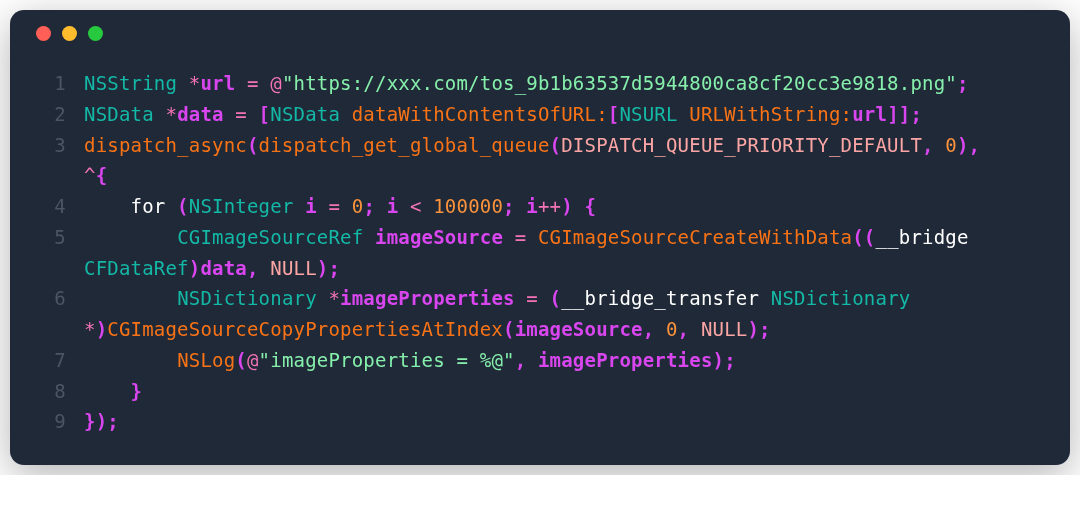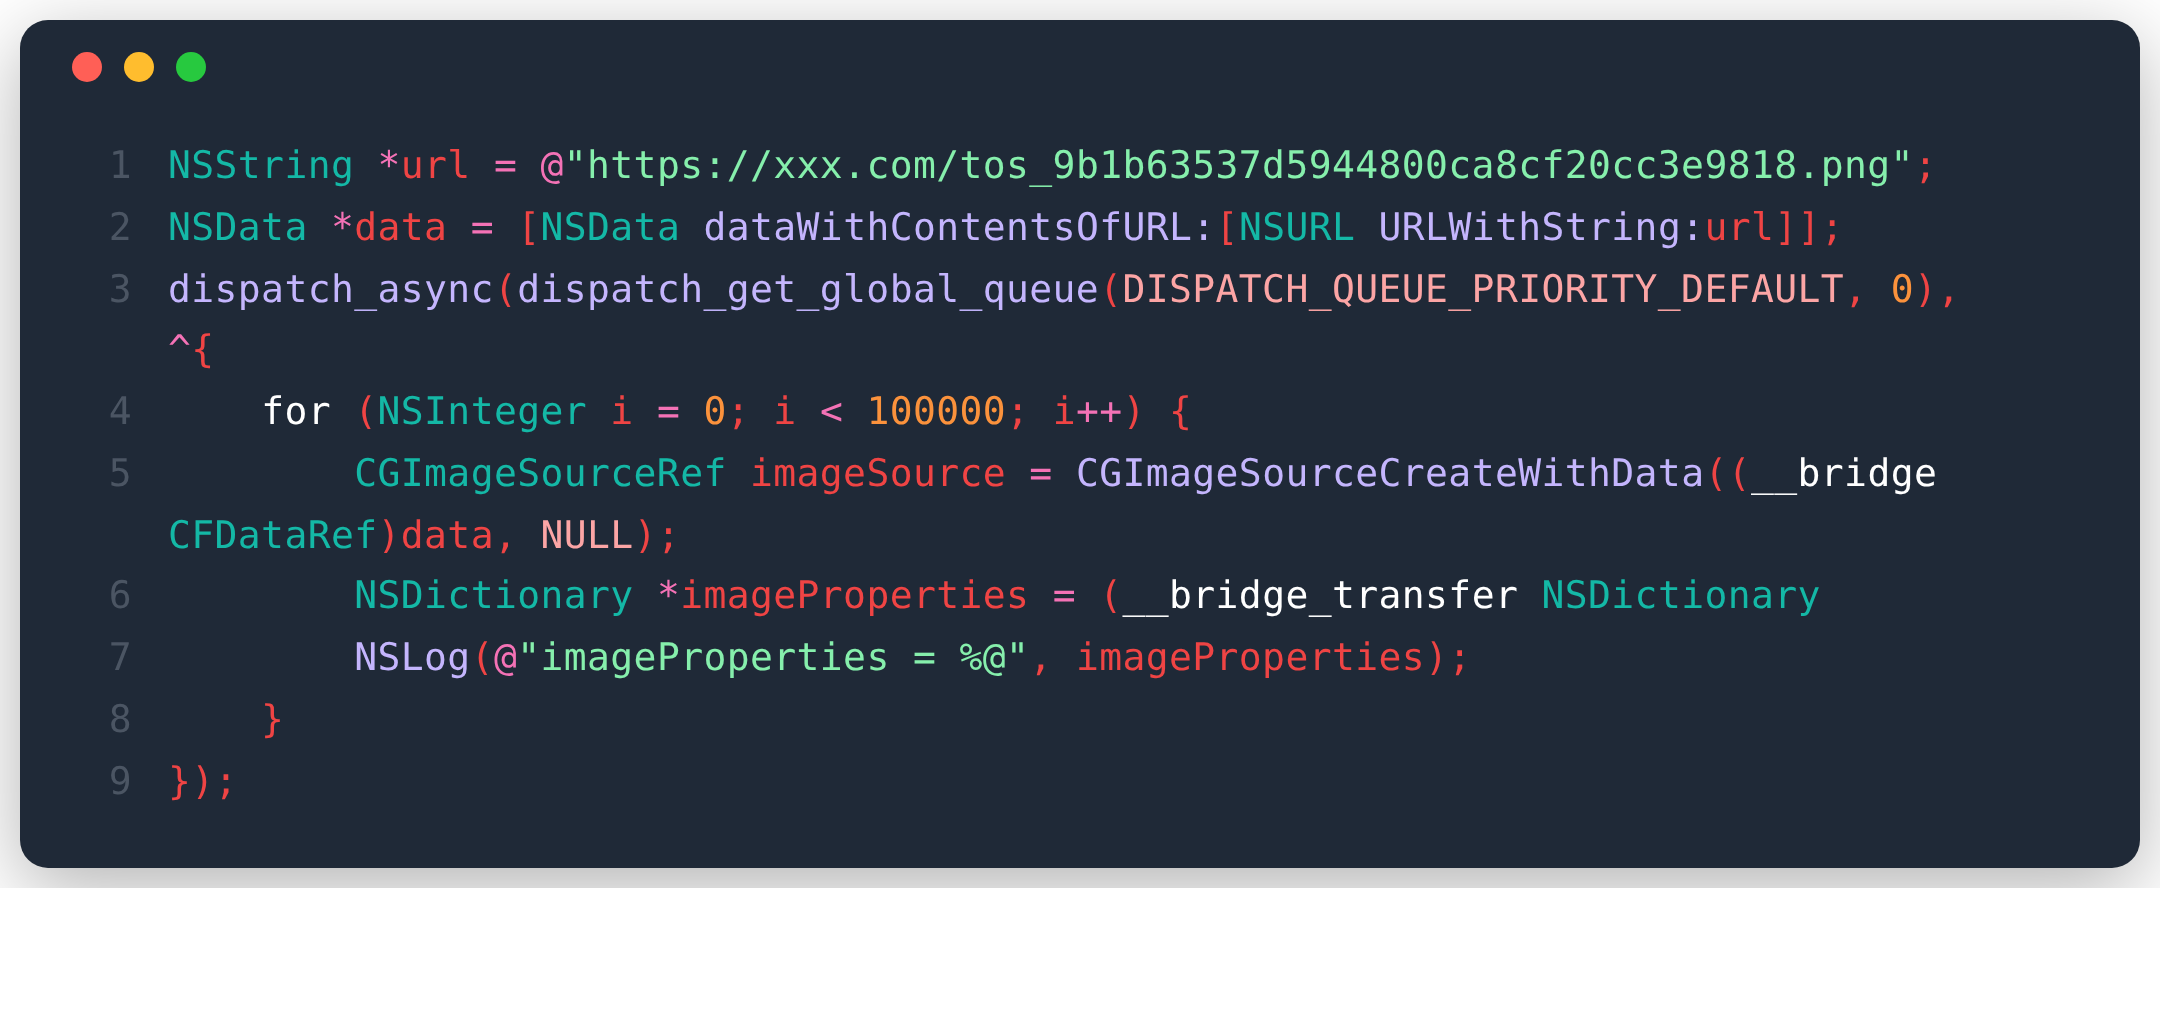--- a/index.html
+++ b/index.html
@@ -51,25 +51,25 @@
     }
     .code {
       white-space: pre;
       color: #cbd5e1;
     }
     .cont .lineno { visibility: hidden; }
     
     .tk-type { color: #14b8a6; }     
     .tk-op   { color: #f472b6; }     
     .tk-str  { color: #86efac; }     
-    .tk-func { color: #c4b5fd; }     
+    .tk-func { color: #f97316; }     
     .tk-const{ color: #fca5a5; margin-top: 40px; }     
     .tk-num  { color: #fb923c; }     
     .tk-kw   { color: #ffffff; }     
-    .tk-punc { color: #ef4444; }     
+    .tk-punc { color: #d946ef; font-weight: bold; }     
   </style>
 </head>
 <body>
 
 <div class="window">
   <div class="titlebar">
     <div class="traffic-light red"></div>
     <div class="traffic-light yellow"></div>
     <div class="traffic-light green"></div>
   </div>
@@ -99,20 +99,24 @@
         <span class="code"><span class="tk-punc">        </span><span class="tk-type">CGImageSourceRef</span><span class="tk-punc"> imageSource </span><span class="tk-op">=</span><span class="tk-punc"> </span><span class="tk-func">CGImageSourceCreateWithData</span><span class="tk-punc">((</span><span class="tk-kw">__bridge</span><span class="tk-punc"> </span></span>
       </div>
       <div class="line cont">
         <span class="lineno"></span>
         <span class="code"><span class="tk-type">CFDataRef</span><span class="tk-punc">)data, </span><span class="tk-const">NULL</span><span class="tk-punc">);</span></span>
       </div>
       <div class="line">
         <span class="lineno">6</span>
         <span class="code"><span class="tk-punc">        </span><span class="tk-type">NSDictionary</span><span class="tk-punc"> </span><span class="tk-op">*</span><span class="tk-punc">imageProperties </span><span class="tk-op">=</span><span class="tk-punc"> (</span><span class="tk-kw">__bridge_transfer</span><span class="tk-punc"> </span><span class="tk-type">NSDictionary</span><span class="tk-punc"> </span></span>
       </div>
+      <div class="line cont">
+        <span class="lineno"></span>
+        <span class="code"><span class="tk-op">*</span><span class="tk-punc">)</span><span class="tk-func">CGImageSourceCopyPropertiesAtIndex</span><span class="tk-punc">(imageSource, </span><span class="tk-num">0</span><span class="tk-punc">, </span><span class="tk-const">NULL</span><span class="tk-punc">);</span></span>
+      </div>
       <div class="line">
         <span class="lineno">7</span>
         <span class="code"><span class="tk-punc">        </span><span class="tk-func">NSLog</span><span class="tk-punc">(</span><span class="tk-op">@</span><span class="tk-str">"imageProperties = %@"</span><span class="tk-punc">, imageProperties);</span></span>
       </div>
       <div class="line">
         <span class="lineno">8</span>
         <span class="code"><span class="tk-punc">    }</span></span>
       </div>
       <div class="line">
         <span class="lineno">9</span>

